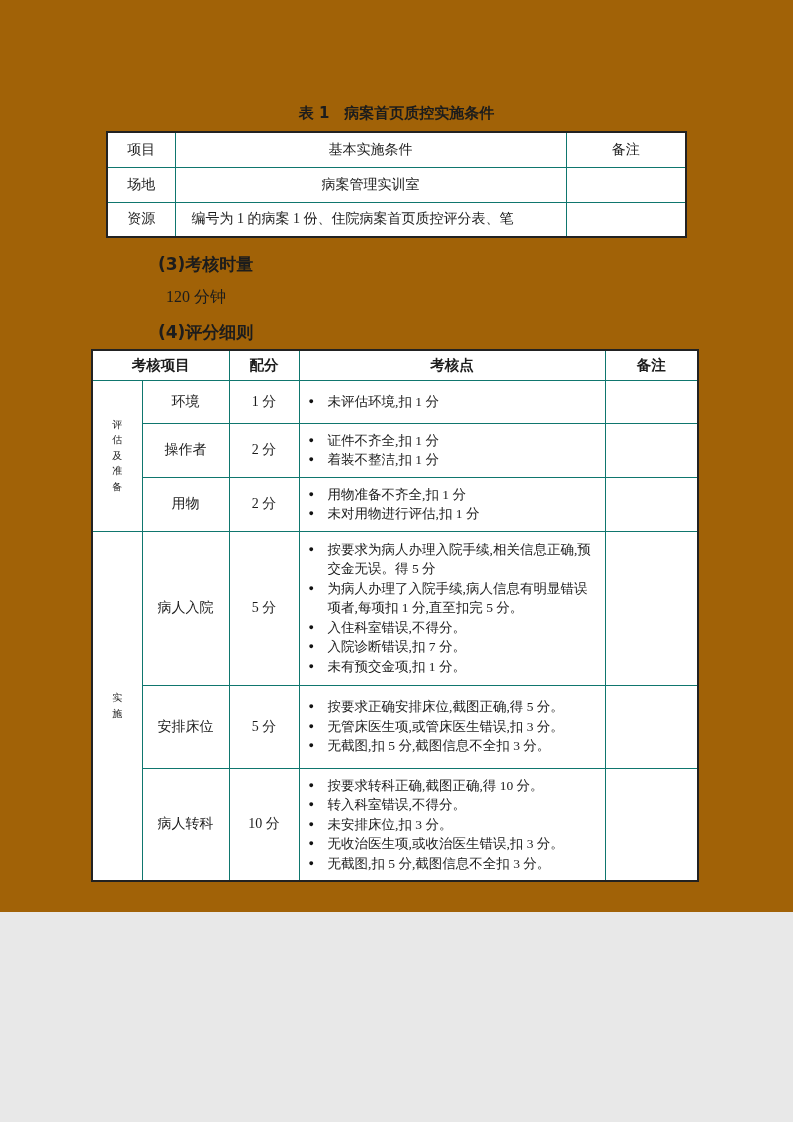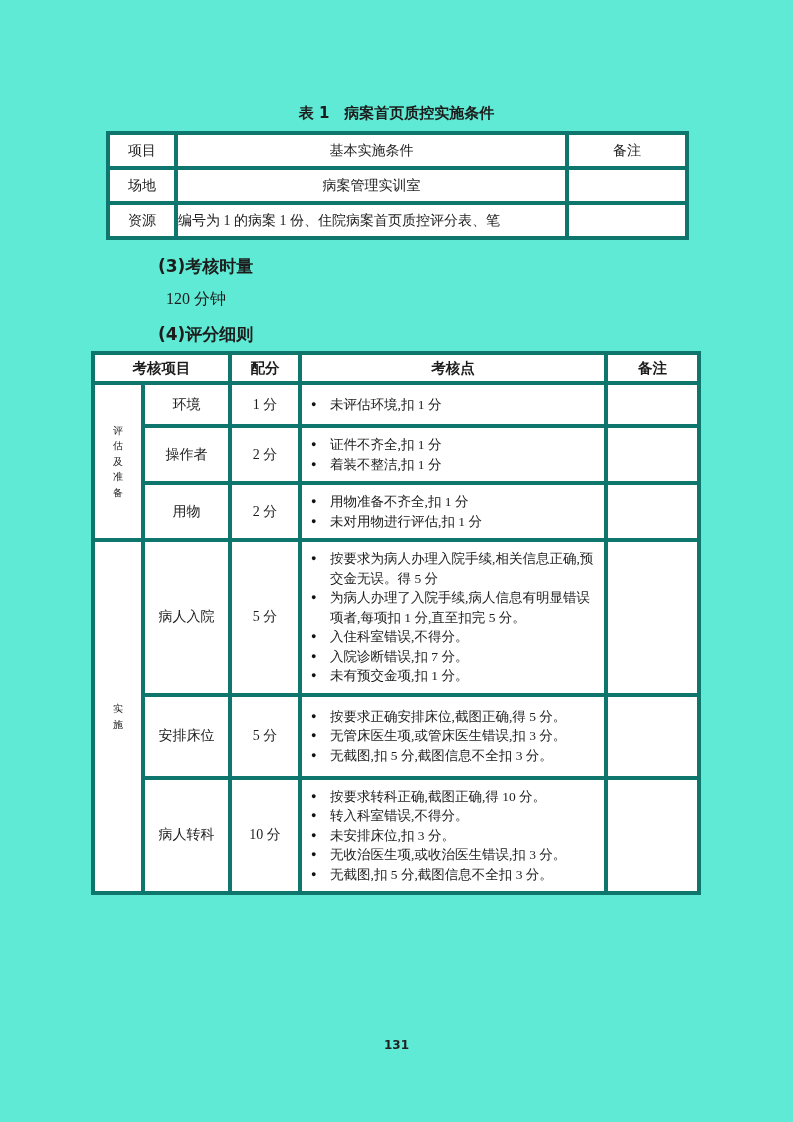--- a/index.html
+++ b/index.html
@@ -1,38 +1,38 @@
 <!DOCTYPE html>
 <html><head>
 <meta charset="utf-8">
 <style>
   html,body{margin:0;padding:0;background:#e8e8e8;}
   .page{
     position:relative;
-    width:793px;height:1122px;
+    width:793px;height:912px;
     margin:0 auto;
-    background:#5eead4;
+    background:#a16207;
     font-family:"Liberation Serif","DejaVu Serif",serif;
     color:#1c1c1c;
     overflow:hidden;
     box-sizing:border-box;
   }
   .heiti{font-family:"DejaVu Sans","Liberation Sans",sans-serif;font-weight:bold;}
 
   .t1-title{margin:103px 0 0 0;text-align:center;font-size:15px;line-height:20px;}
   .t2-title{margin:10px 0 0 0;text-align:center;font-size:15px;line-height:20px;}
 
   table{border-collapse:collapse;table-layout:fixed;background:#fff;}
   table{border:2px solid #222;}
-  td,th{border:4px solid #0f766e;padding:0;vertical-align:middle;overflow:hidden;}
+  td,th{border:1px solid #0f766e;padding:0;vertical-align:middle;overflow:hidden;}
 
   .t1{margin:8px 0 0 106px;width:579px;font-size:14px;}
   .t1 tr{height:35px;}
   .t1 td{text-align:center;}
-  .t1 td.l{text-align:left;padding-left:0;}
+  .t1 td.l{text-align:left;padding-left:16px;}
 
   .h3a{margin:14px 0 0 158px;font-size:17px;line-height:24px;}
   .h3b{margin:12px 0 0 158px;font-size:17px;line-height:24px;}
   .duration{margin:10px 0 0 166px;font-size:16px;line-height:22px;}
 
   .t2{margin:5px 0 0 91px;width:606px;font-size:14px;}
   .t2 th{font-size:14.5px;font-family:"DejaVu Sans","Liberation Sans",sans-serif;font-weight:bold;text-align:center;}
   .t2 td{text-align:center;}
   .rh{height:30px;}
   .ra{height:43px;}

